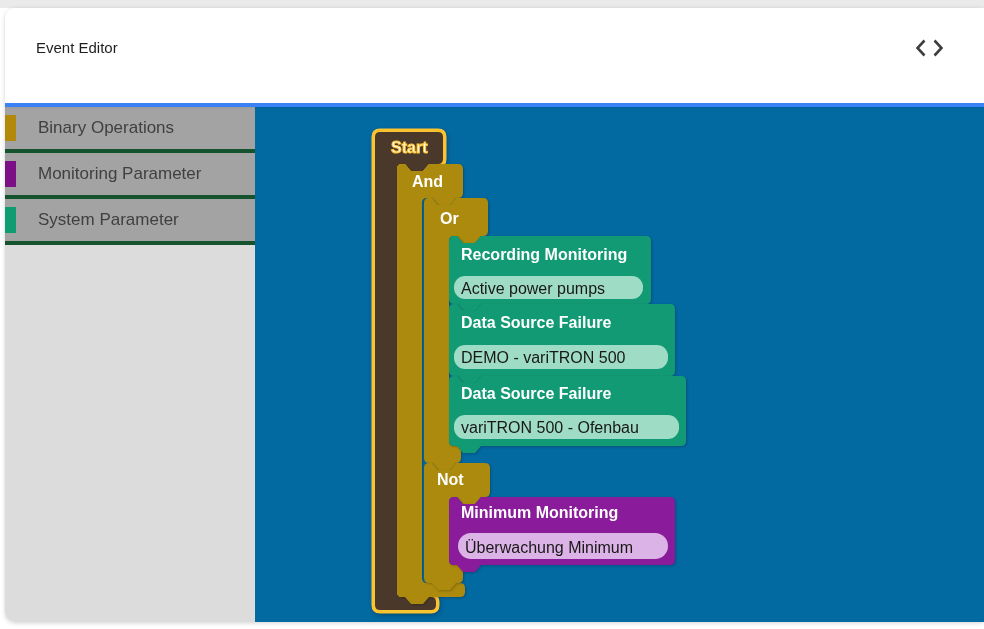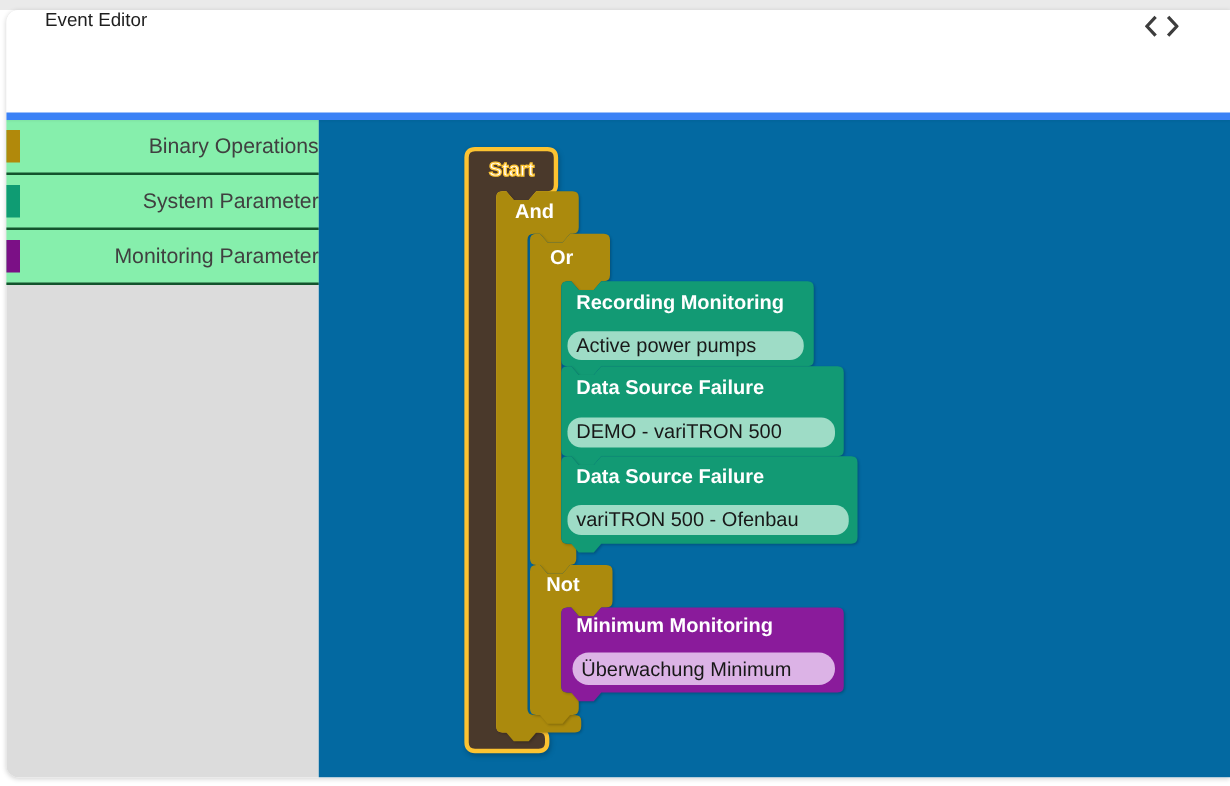--- a/index.html
+++ b/index.html
@@ -8,31 +8,31 @@
     background:#ffffff;font-family:"Liberation Sans",sans-serif;
   }
   .top-strip{position:absolute;top:0;left:0;right:0;height:8px;background:#eaeaea;}
   .app-card{
     position:absolute;left:5px;top:8px;right:0;bottom:7px;
     background:#fff;border-radius:10px 0 0 10px;
     box-shadow:0 1px 4px rgba(0,0,0,.18);
     display:flex;flex-direction:column;overflow:hidden;
   }
   .app-header{
-    height:79px;flex:0 0 79px;display:flex;align-items:flex-start;justify-content:space-between;
-    padding:0 37px 3px 31px;border-bottom:6px solid #3b82f6;
+    height:79px;flex:0 0 79px;display:flex;align-items:center;justify-content:space-between;
+    padding:0 37px 16px 31px;border-bottom:4px solid #3b82f6;
     box-shadow:0 1px 2px rgba(0,0,0,.06);position:relative;z-index:2;background:#fff;
   }
   .page-title{font-size:15px;color:#1f1f1f;}
   .code-btn{background:none;border:none;padding:4px;cursor:pointer;display:flex;align-items:center;}
   .body-row{flex:1;display:flex;min-height:0;}
   .sidebar{width:250px;flex:0 0 250px;background:#dcdcdc;}
   .side-item{
     height:42px;display:flex;align-items:center;position:relative;
-    background:#86efac;border-bottom:2px solid #14532d;cursor:pointer;justify-content:flex-end;
+    background:#a3a3a3;border-bottom:4px solid #14532d;cursor:pointer;
   }
   .cat-bar{position:absolute;left:0;top:8px;width:11px;height:26px;}
   .side-label{margin-left:33px;font-size:17px;color:#404040;white-space:nowrap;}
   .canvas{flex:1;background:#0369a1;position:relative;}
   .workspace{position:absolute;left:0;top:0;}
   .blk{filter:drop-shadow(1px 1.5px 1px rgba(0,0,0,.22));}
   .sel{filter:drop-shadow(1px 2px 2px rgba(0,0,0,.25));}
   text{font-family:"Liberation Sans",sans-serif;}
   .block-label{font-size:16px;font-weight:700;fill:#ffffff;}
   .block-title{font-size:16px;font-weight:700;fill:#ffffff;}
@@ -56,26 +56,26 @@
   </div>
 
   <div class="body-row">
 
     <div class="sidebar">
       <div class="side-item">
         <span class="cat-bar" style="background-color: rgb(177, 137, 11);"></span>
         <span class="side-label">Binary Operations</span>
       </div>
       <div class="side-item">
+        <span class="cat-bar" style="background-color: rgb(123, 16, 134);"></span>
+        <span class="side-label">Monitoring Parameter</span>
+      </div>
+      <div class="side-item">
         <span class="cat-bar" style="background-color: rgb(15, 156, 115);"></span>
         <span class="side-label">System Parameter</span>
-      </div>
-      <div class="side-item">
-        <span class="cat-bar" style="background-color: rgb(123, 16, 134);"></span>
-        <span class="side-label">Monitoring Parameter</span>
       </div>
     </div>
 
     <div class="canvas">
       <svg class="workspace" width="729" height="535" viewBox="0 0 729 535">
 
         <g class="sel" stroke="#fcc331">
           <path stroke-width="7" stroke-linejoin="round" paint-order="stroke" d="M 125,25 H 183 q5,0 5,5 V 52 q0,5 -5,5 H 174 l-6,7 h-12 l-6,-7 H 147 q-5,0 -5,5
                    V 485 q0,5 5,5 H 176 q5,0 5,5 V 498 q0,5 -5,5 H 125 q-5,0 -5,-5 V 30 q0,-5 5,-5 Z" fill="#4a392b"></path>
           <text class="block-label" x="136" y="40" dominant-baseline="central">Start</text>

